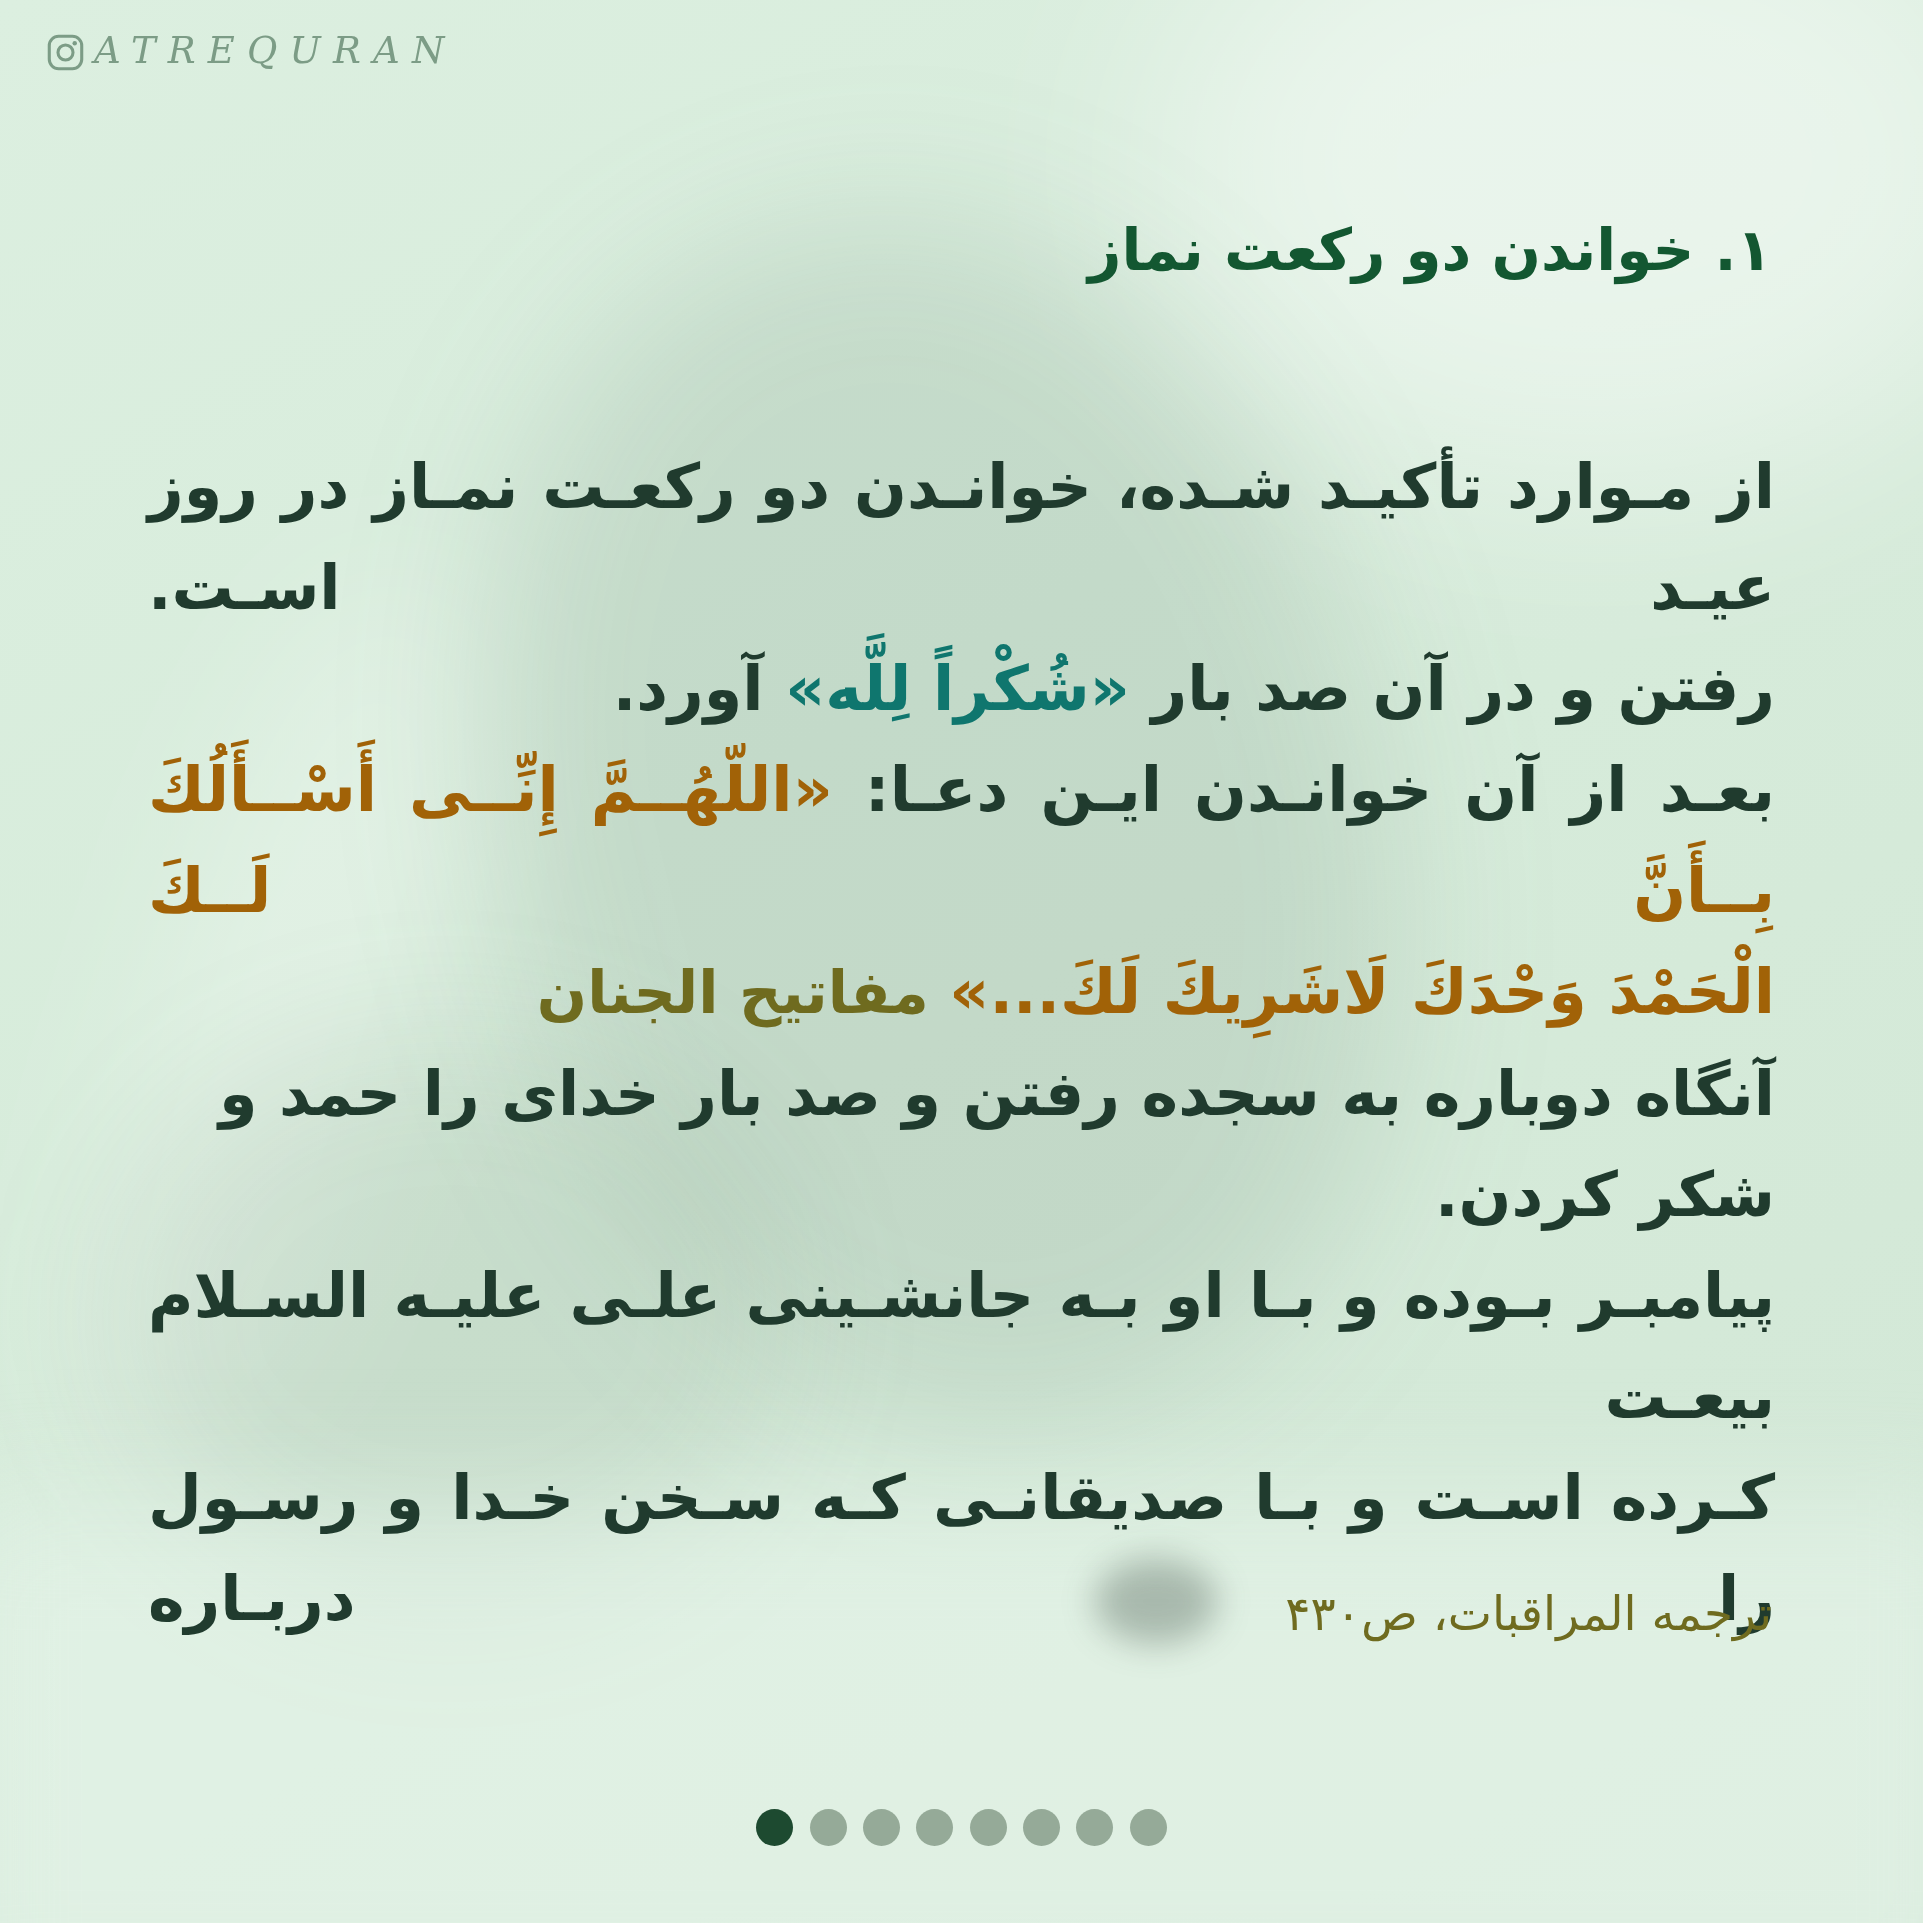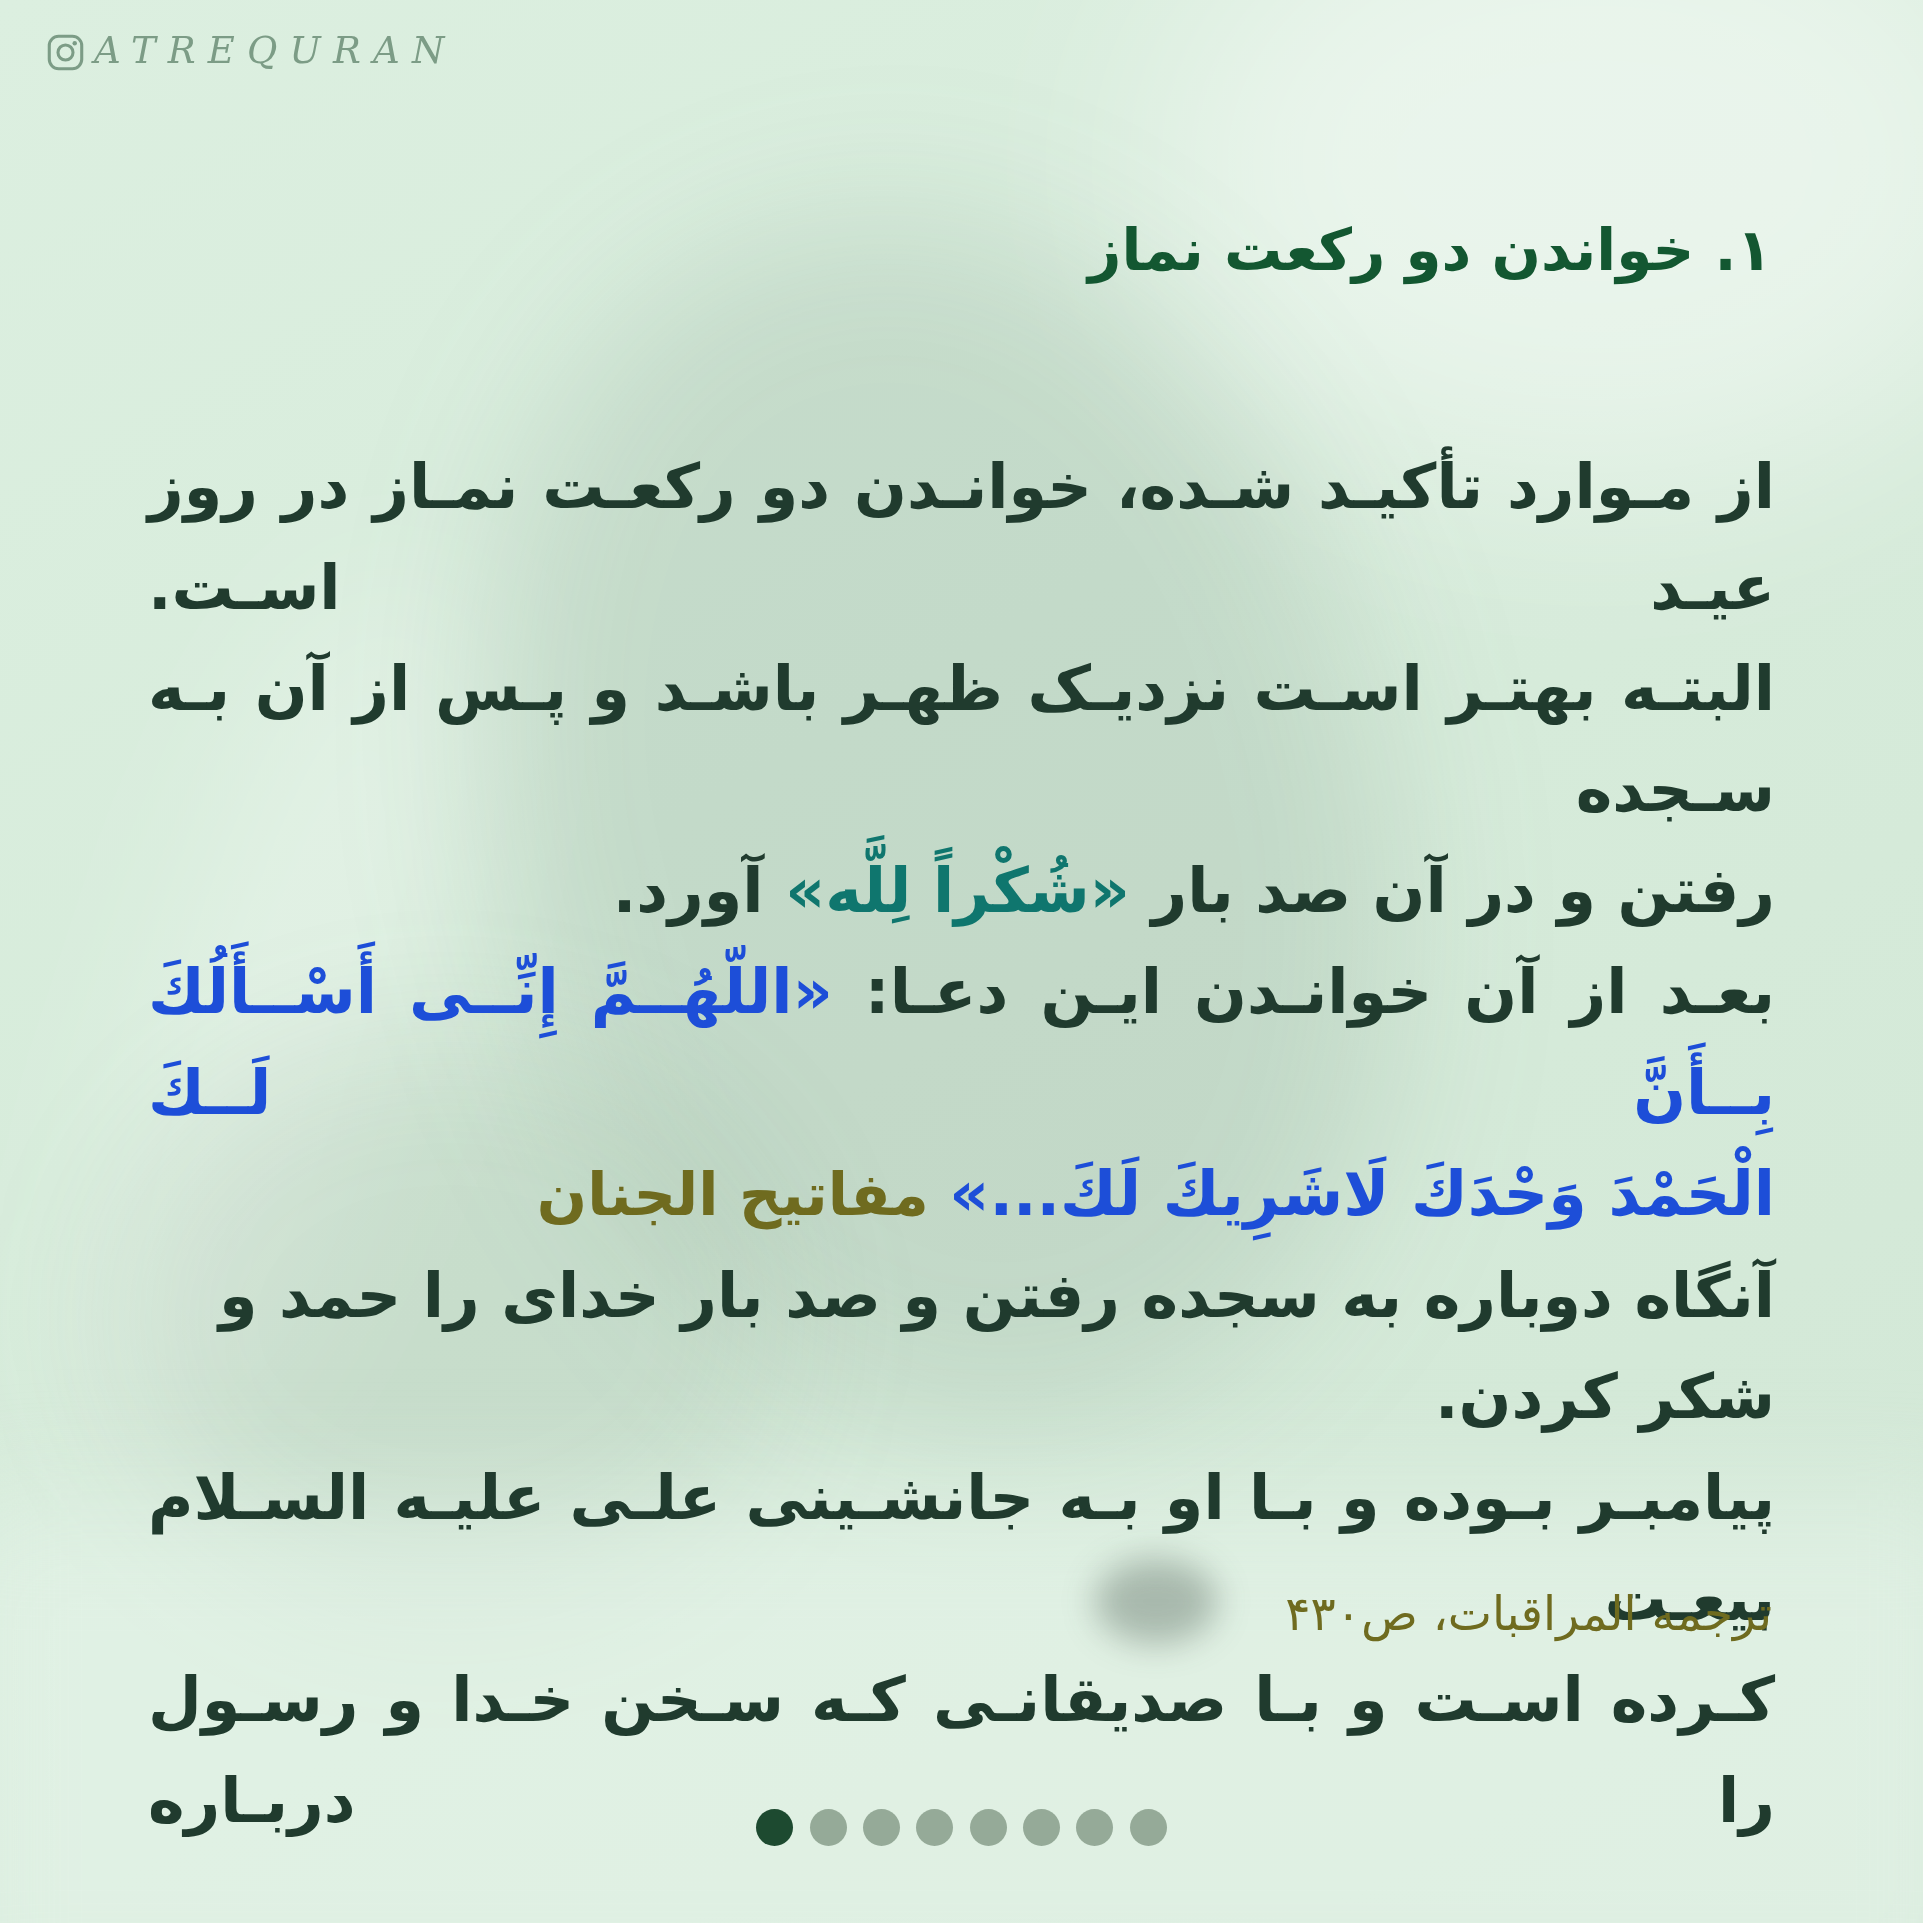--- a/index.html
+++ b/index.html
@@ -33,21 +33,21 @@
   
   .title{position:absolute;top:213px;left:151px;right:151px;direction:rtl;text-align:right;
     font-size:58px;font-weight:bold;color:#135731;line-height:1.3;}
 
   
   .body-text{position:absolute;top:436px;left:148px;right:148px;direction:rtl;
     font-size:62px;font-weight:bold;color:#203b2e;}
   .line{line-height:101px;text-align:right;white-space:normal;}
   .line.justify{text-align:justify;text-align-last:justify;}
   .seg-quote{color:#0f766e;}
-  .seg-dua{color:#1d4ed8;}
+  .seg-dua{color:#a16207;}
   .seg-source{color:#6f6b1f;font-size:59px;}
 
   
   .citation{position:absolute;top:1586px;left:151px;right:151px;direction:rtl;text-align:right;
     font-size:47px;font-weight:normal;color:#6f6b1f;}
 
   
   .dots{position:absolute;top:1809px;left:0;right:0;display:flex;justify-content:center;gap:16.3px;}
   .dot{width:37px;height:37px;border-radius:50%;background:#95aa98;}
   .dot.active{background:#1d4a30;}
@@ -70,21 +70,20 @@
       <circle cx="17.4" cy="6.6" r="1.3" fill="#7c9c86" stroke="none"></circle>
     </svg>
   </span>
   <span class="handle">ATREQURAN</span>
 </div>
 
 <div class="title">۱. خواندن دو رکعت نماز</div>
 
 <div class="body-text">
     <div class="line justify"><span class="seg-body">از مـوارد تأکیـد شـده، خوانـدن دو رکعـت نمـاز در روز عیـد اسـت.</span></div>
-    <div class="line justify"><span class="seg-body">البتـه بهتـر اسـت نزدیـک ظهـر باشـد و پـس از آن بـه سـجده</span></div>
     <div class="line"><span class="seg-body">رفتن و در آن صد بار </span><span class="seg-quote">«شُکْراً لِلَّه»</span><span class="seg-body"> آورد.</span></div>
     <div class="line justify"><span class="seg-body">بعـد از آن خوانـدن ایـن دعـا: </span><span class="seg-dua">«اللّهُــمَّ إِنِّــی أَسْــأَلُكَ بِــأَنَّ لَــكَ</span></div>
     <div class="line"><span class="seg-dua">الْحَمْدَ وَحْدَكَ لَاشَرِيكَ لَكَ...»</span><span class="seg-source"> مفاتیح الجنان</span></div>
     <div class="line"><span class="seg-body">آنگاه دوباره به سجده رفتن و صد بار خدای را حمد و شکر کردن.</span></div>
     <div class="line justify"><span class="seg-body">پیامبـر بـوده و بـا او بـه جانشـینی علـی علیـه السـلام بیعـت</span></div>
     <div class="line justify"><span class="seg-body">کـرده اسـت و بـا صدیقانـی کـه سـخن خـدا و رسـول را دربـاره</span></div>
   </div>
 
 <div class="citation">ترجمه المراقبات، ص۴۳۰</div>
 

